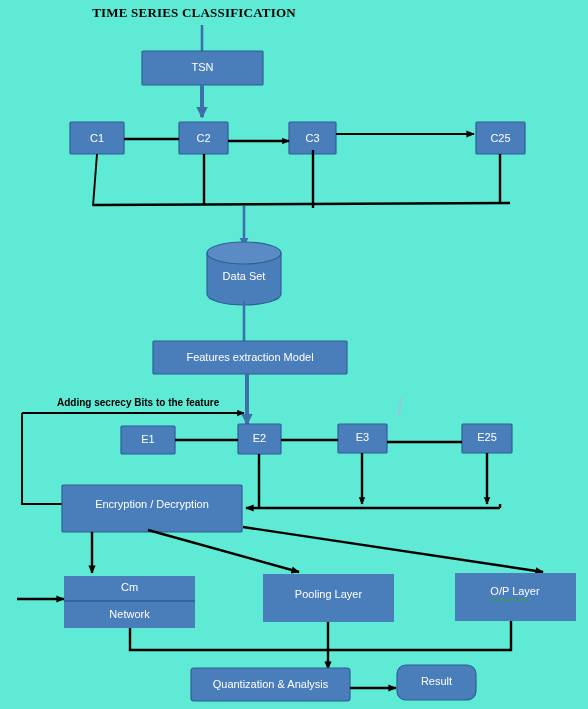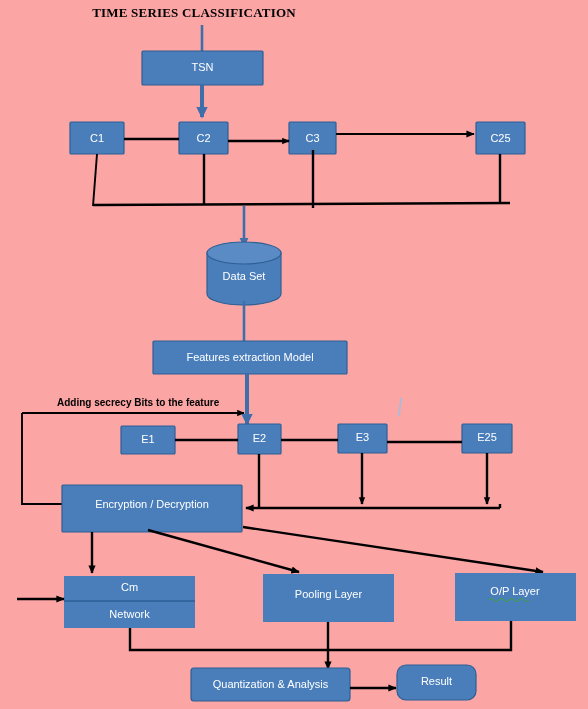--- a/index.html
+++ b/index.html
@@ -4,21 +4,21 @@
 <style>
   html, body {
     margin: 0;
     padding: 0;
     background: #ffffff;
   }
   #canvas {
     position: relative;
     width: 588px;
     height: 709px;
-    background: #fca5a5;
+    background: #5eead4;
     overflow: hidden;
     font-family: "Liberation Sans", sans-serif;
   }
   svg#diagram {
     position: absolute;
     left: 0;
     top: 0;
     width: 588px;
     height: 709px;
   }

